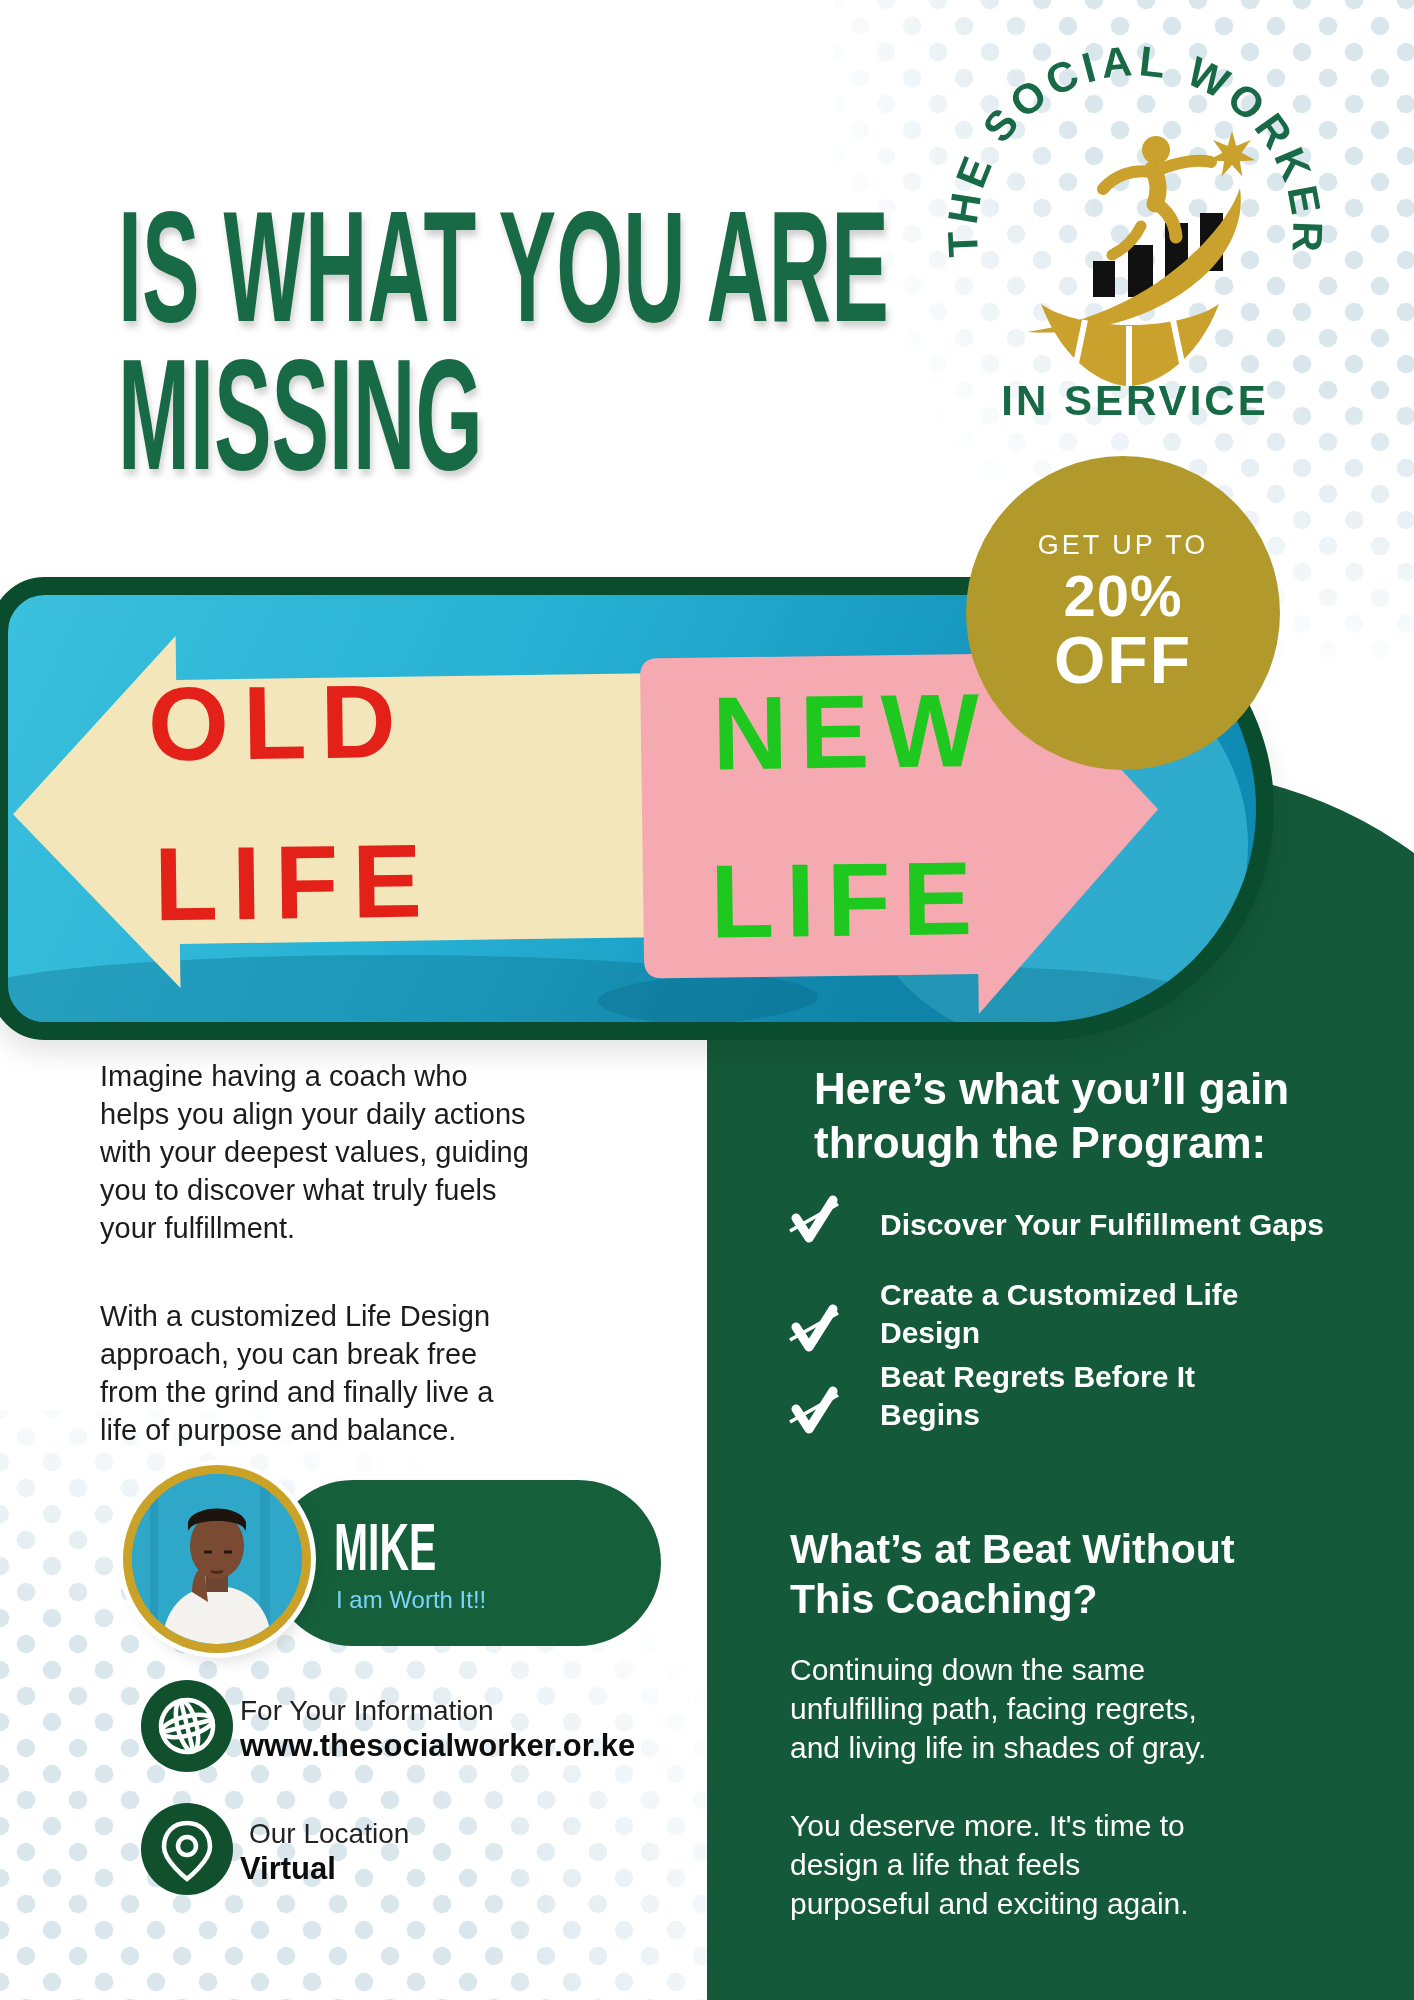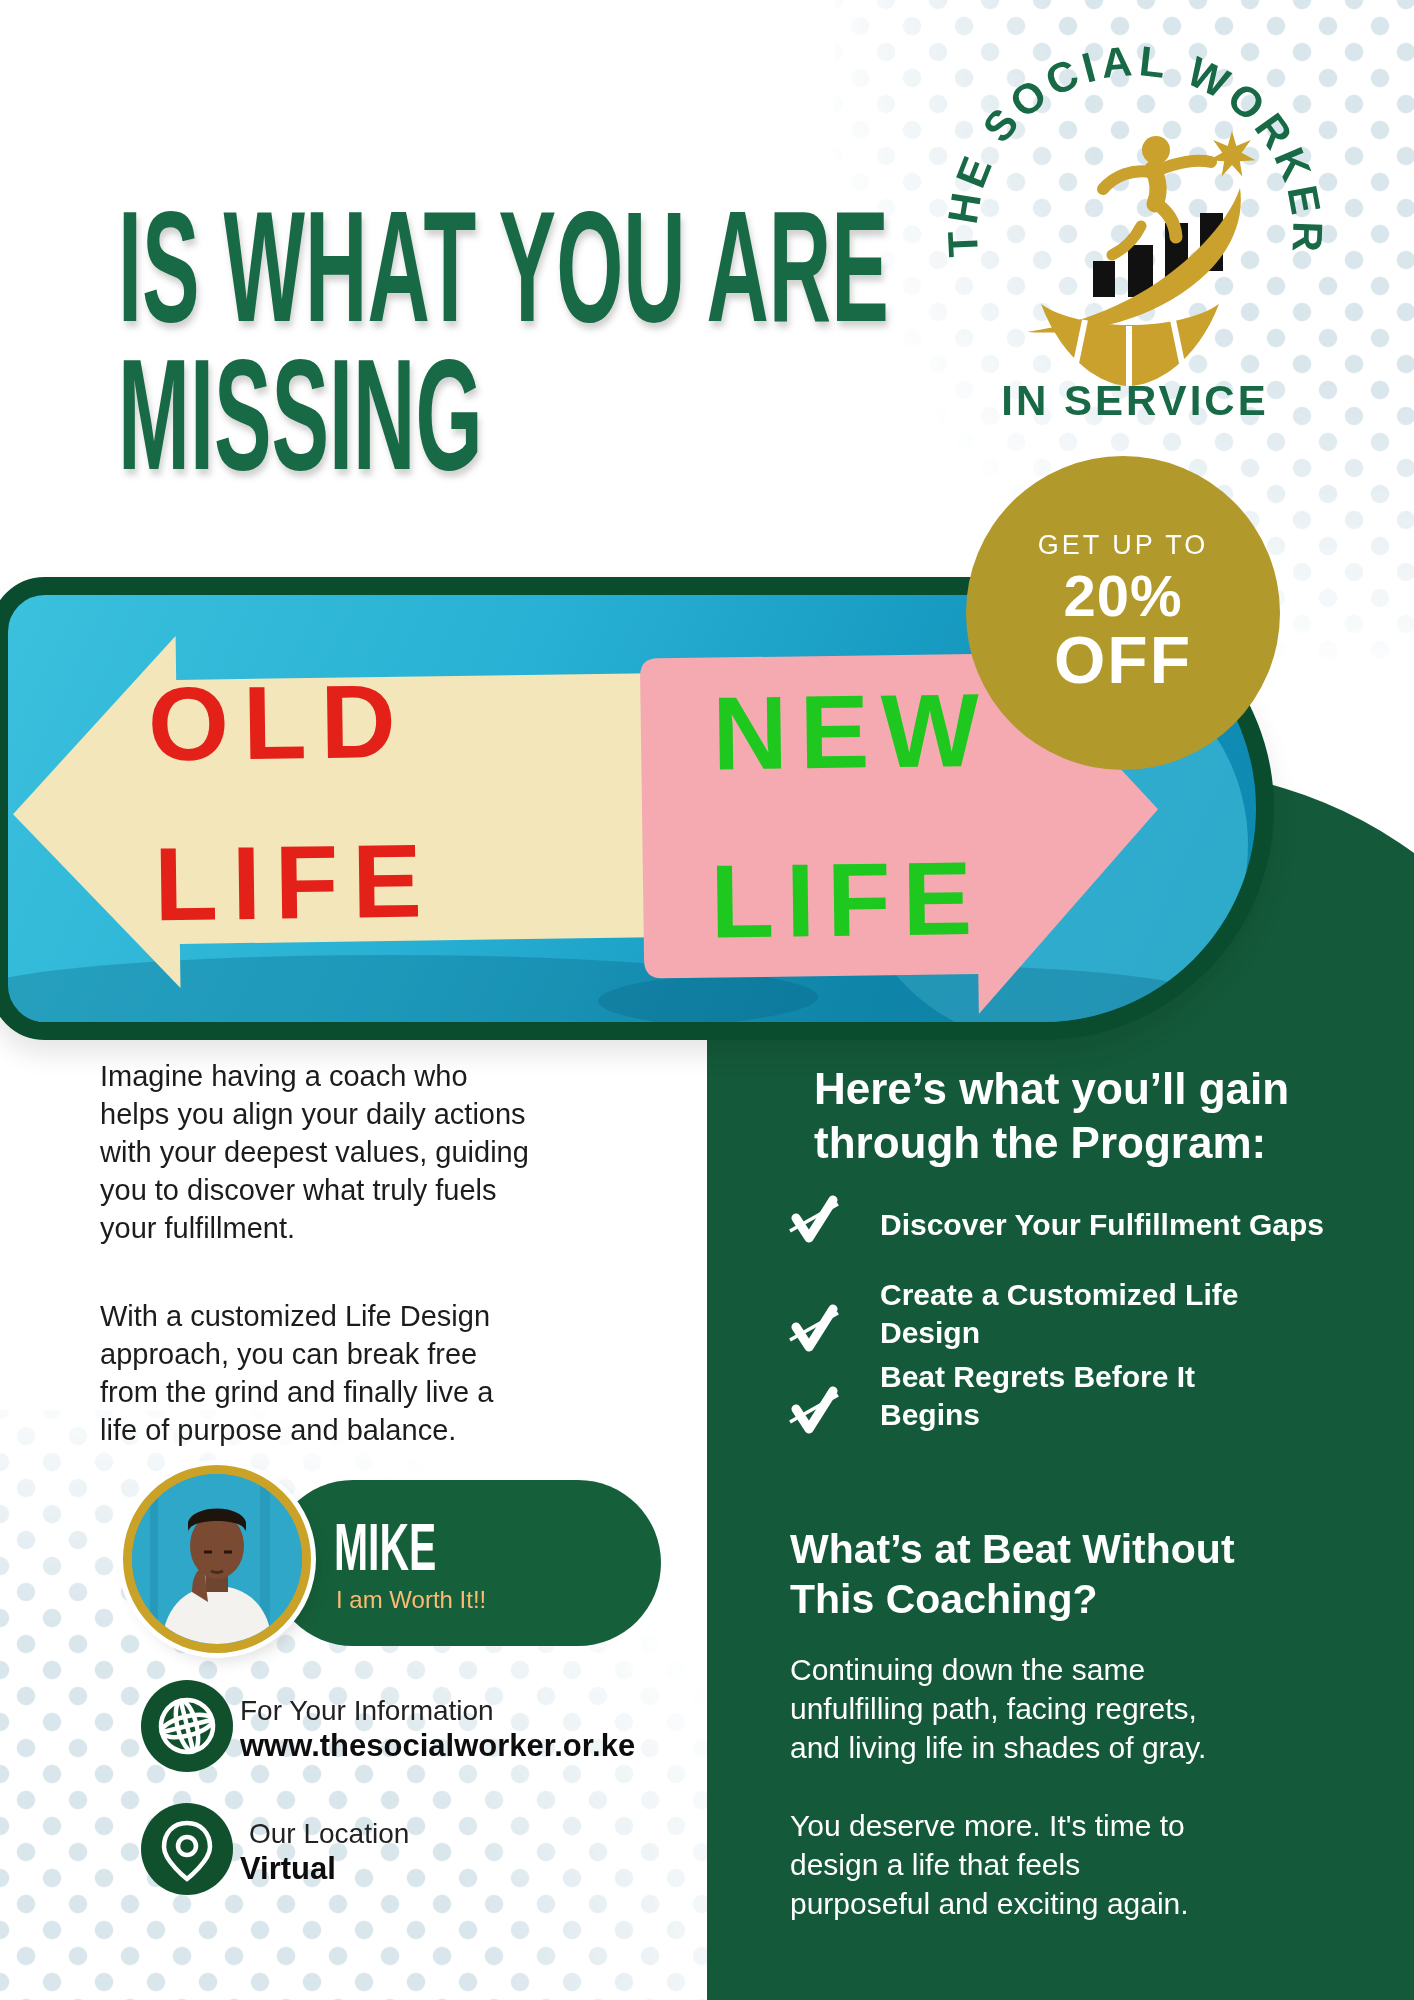--- a/index.html
+++ b/index.html
@@ -63,21 +63,21 @@
   
   .intro{position:absolute;left:100px;z-index:2;color:#1c1c1c;font-size:29px;line-height:1.31;white-space:pre-line;}
   .intro-1{top:1058px;}
   .intro-2{top:1298px;}
 
   
   .pill{position:absolute;left:270px;top:1480px;width:391px;height:166px;border-radius:83px;
     background:#15603a;z-index:2;}
   .pill-name{position:absolute;left:64px;top:34px;color:#fff;font-size:66px;font-weight:700;line-height:1;}
   .pill-name span{display:inline-block;transform:scaleX(.62);transform-origin:0 50%;}
-  .pill-quote{position:absolute;left:66px;top:106px;color:#fdba74;font-size:24px;}
+  .pill-quote{position:absolute;left:66px;top:106px;color:#7dd3fc;font-size:24px;}
   .avatar-ring{position:absolute;left:123px;top:1465px;width:170px;height:170px;border-radius:50%;
     border:9px solid #c9a227;box-shadow:0 0 0 5px #ffffff, 6px 8px 16px rgba(0,0,0,.12);
     overflow:hidden;z-index:3;background:#2fa7c8;}
 
   
   .info-circle{position:absolute;width:92px;height:92px;border-radius:50%;background:#11502d;z-index:2;
     display:flex;align-items:center;justify-content:center;}
   .ic1{left:141px;top:1680px;} .ic2{left:141px;top:1803px;}
   .info-label{position:absolute;z-index:2;color:#222;font-size:28px;}
   .info-value{position:absolute;z-index:2;color:#0d0d0d;font-size:31px;font-weight:700;}

